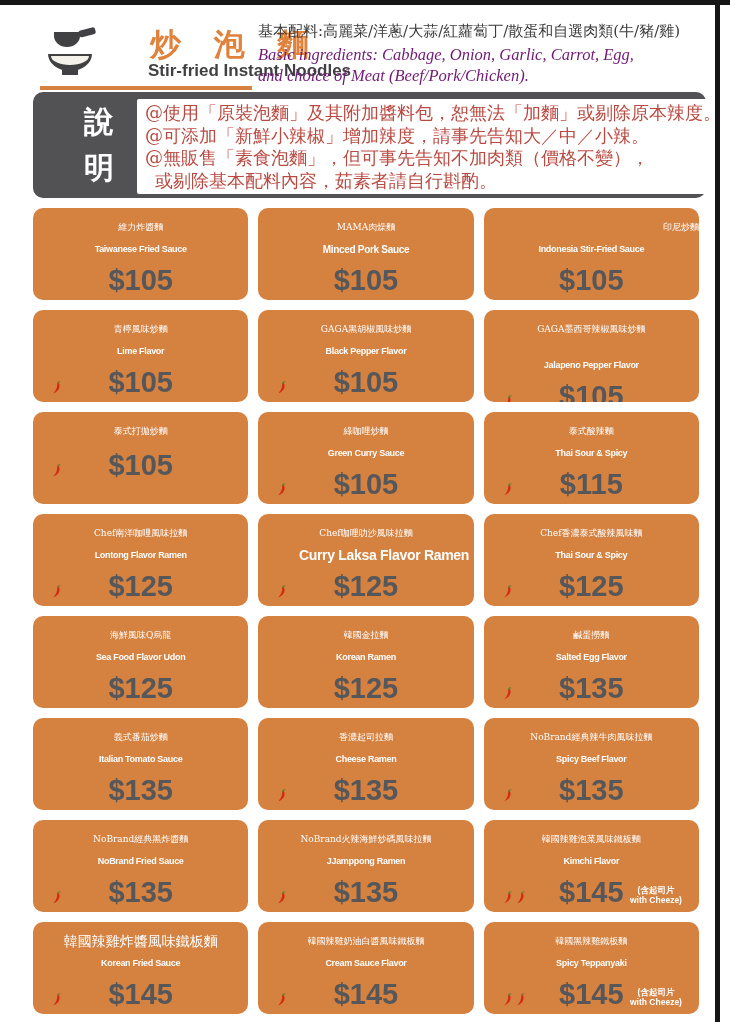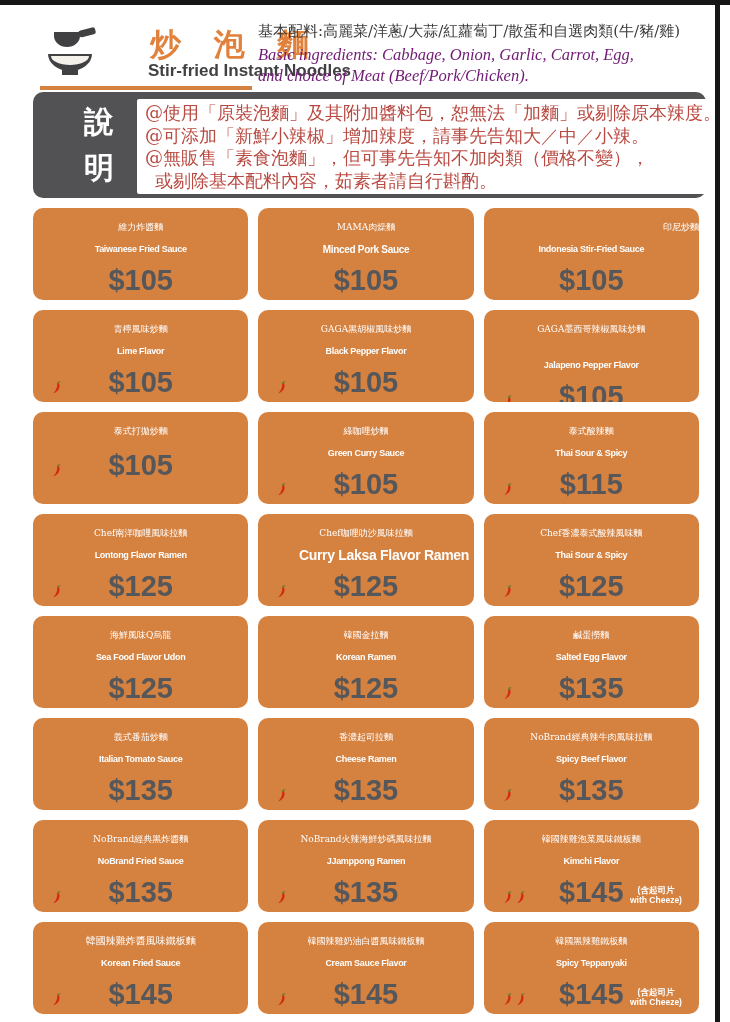--- a/index.html
+++ b/index.html
@@ -303,21 +303,21 @@
   <svg width="16" height="17" viewBox="0 0 24 24">
     <path d="M15.5 7 C17 12.5 13.5 18.5 6.5 20.5 C11.5 15.5 12.5 11 12.3 6.8 C12.2 4.6 15 4.6 15.5 7 Z" fill="#d42a12"></path>
     <path d="M13.2 6.2 C12.6 4.2 14.4 2.8 16.2 3.6" stroke="#5d7a2b" stroke-width="1.6" fill="none" stroke-linecap="round"></path>
   </svg>
 </span><span class="price">$145</span><span class="cheese-note">
           <div>(含起司片</div>
           <div>with Cheeze)</div>
         </span></div>
     </div>
     <div class="card">
-      <div class="zh fit" style="font-size: 10px;">韓國辣雞炸醬風味鐵板麵</div>
+      <div class="zh fit" style="font-size: 14px;">韓國辣雞炸醬風味鐵板麵</div>
       <div class="en fit" style="font-size: 9px;">Korean Fried Sauce</div>
       <div class="price-row"><span class="chilies">
   <svg width="16" height="17" viewBox="0 0 24 24">
     <path d="M15.5 7 C17 12.5 13.5 18.5 6.5 20.5 C11.5 15.5 12.5 11 12.3 6.8 C12.2 4.6 15 4.6 15.5 7 Z" fill="#d42a12"></path>
     <path d="M13.2 6.2 C12.6 4.2 14.4 2.8 16.2 3.6" stroke="#5d7a2b" stroke-width="1.6" fill="none" stroke-linecap="round"></path>
   </svg>
 </span><span class="price">$145</span></div>
     </div>
     <div class="card">
       <div class="zh fit" style="font-size: 9px;">韓國辣雞奶油白醬風味鐵板麵</div>

